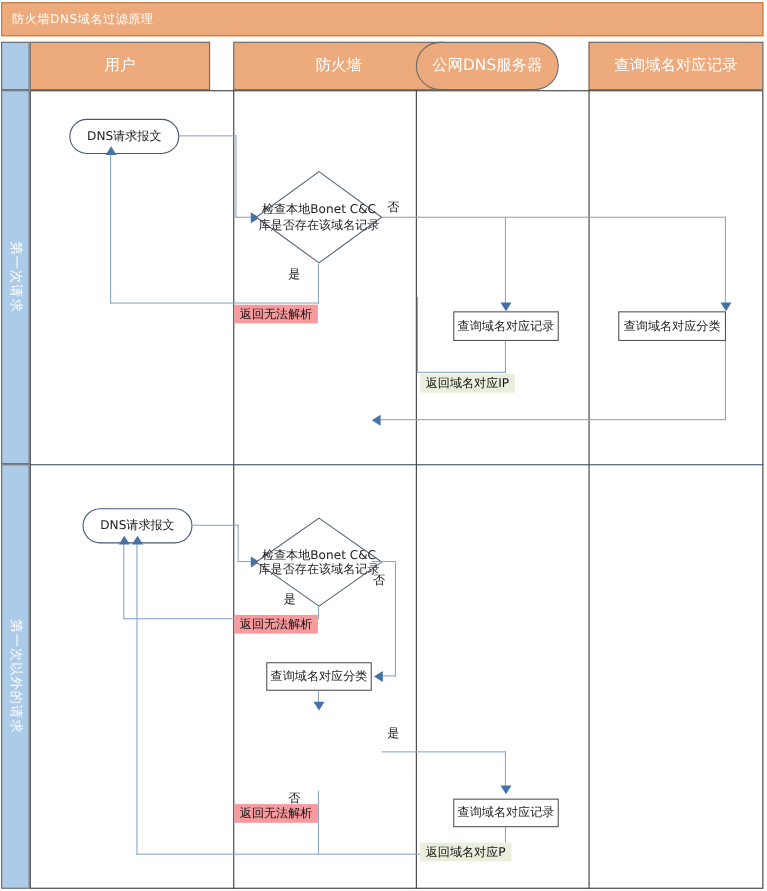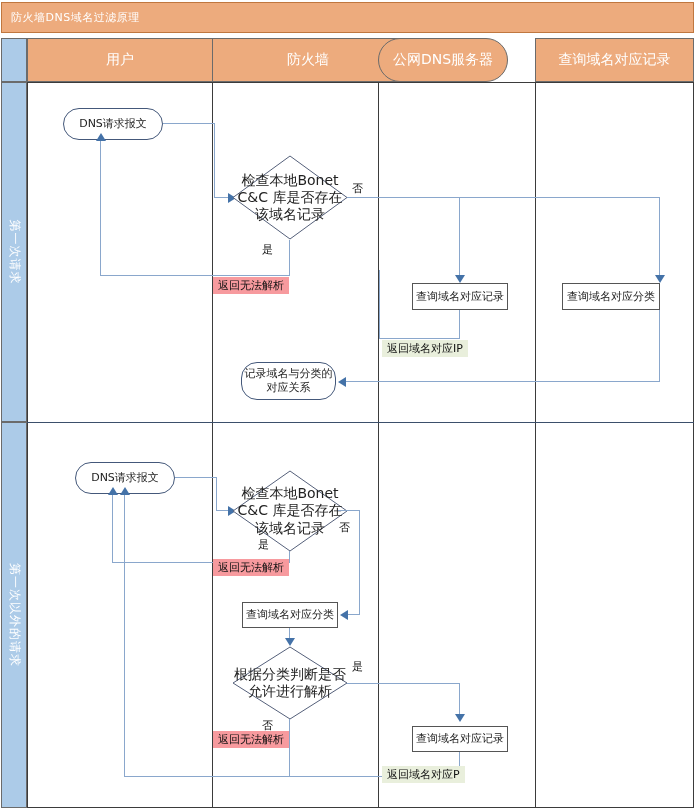--- a/index.html
+++ b/index.html
@@ -38,21 +38,21 @@
     align-items:center;justify-content:center;text-align:center;
     font-size:11px;color:#222;line-height:1.25;background:#fff;}
   .term{border:1px solid #44587a;border-radius:16px;}
   .proc{border:1.5px solid #555;}
 
   
   .diamond{position:absolute;}
   .diamond svg{position:absolute;left:0;top:0;}
   .diamond .dlabel{position:absolute;left:0;top:0;width:100%;height:100%;
     display:flex;align-items:center;justify-content:flex-start;text-align:center;
-    font-size:14px;color:#222;line-height:1.22;pointer-events:none;}
+    font-size:11px;color:#222;line-height:1.22;pointer-events:none;}
 
   
   .ln{position:absolute;background:#8aa7cc;}
   .lnh{height:1.4px;}
   .lnv{width:1.4px;}
 
   .arrow{position:absolute;width:0;height:0;}
   .arr-down{border-left:5px solid transparent;border-right:5px solid transparent;border-top:8px solid #4472a8;}
   .arr-up{border-left:5px solid transparent;border-right:5px solid transparent;border-bottom:8px solid #4472a8;}
   .arr-right{border-top:5px solid transparent;border-bottom:5px solid transparent;border-left:8px solid #4472a8;}
@@ -68,21 +68,21 @@
 </head>
 <body>
 
 <div id="root">
 
   <div class="title-bar">
     <span class="t">防火墙DNS域名过滤原理</span>
   </div>
 
   <div class="hdr-corner"></div>
-  <div class="hdr" style="left:27px;width:186px;">
+  <div class="hdr" style="left:27px;width:164px;">
     <span>用户</span>
   </div>
   <div class="hdr" style="left:212px;width:192px;">
     <span>防火墙</span>
   </div>
   <div class="hdr" style="left:378px;width:130px;border-radius:22px;">
     <span>公网DNS服务器</span>
   </div>
   <div class="hdr" style="left:535px;width:159px;">
     <span>查询域名对应记录</span>
@@ -143,23 +143,20 @@
 
   <div class="ln lnv" style="left:459px;top:310px;height:29px;"></div>
   <div class="ln lnh" style="left:379px;top:338px;width:81px;"></div>
   <div class="ln lnv" style="left:379px;top:270px;height:69px;"></div>
   <span class="tag tag-green" style="left:382px;top:340px;">返回域名对应IP</span>
 
   <div class="ln lnv" style="left:659px;top:310px;height:72px;"></div>
   <div class="ln lnh" style="left:346px;top:381px;width:314px;"></div>
   <div class="arrow arr-left" style="left:338px;top:377px;"></div>
 
-  <div class="node term" style="left:241px;top:362px;width:95px;height:38px;">
-    <span>记录域名与分类的对应关系</span>
-  </div>
 
   <div class="node term" style="left:75px;top:462px;width:100px;height:32px;">
     <span>DNS请求报文</span>
   </div>
 
   <div class="ln lnh" style="left:175px;top:477px;width:42px;"></div>
   <div class="ln lnv" style="left:216px;top:477px;height:34px;"></div>
   <div class="ln lnh" style="left:216px;top:510px;width:16px;"></div>
   <div class="arrow arr-right" style="left:228px;top:506px;"></div>
 
@@ -186,28 +183,20 @@
 
   <span class="tag tag-red" style="left:213px;top:559px;">返回无法解析</span>
 
   <div class="node proc" style="left:242px;top:602px;width:96px;height:26px;">
     <span>查询域名对应分类</span>
   </div>
 
   <div class="ln lnv" style="left:289px;top:628px;height:12px;"></div>
   <div class="arrow arr-down" style="left:285px;top:638px;"></div>
 
-  <div class="diamond" style="left:232px;top:646px;width:116px;height:74px;">
-    <svg width="116" height="74" viewBox="0 0 116 74">
-      <polygon points="58,1 115,37 58,73 1,37" fill="#ffffff" stroke="#55607a" stroke-width="1"></polygon>
-    </svg>
-    <div class="dlabel">
-        <span>根据分类判断是否允许进行解析</span>
-      </div>
-  </div>
 
   <span class="elabel" style="left:352px;top:659px;">是</span>
   <div class="ln lnh" style="left:347px;top:683px;width:113px;"></div>
   <div class="ln lnv" style="left:459px;top:683px;height:33px;"></div>
   <div class="arrow arr-down" style="left:455px;top:714px;"></div>
 
   <div class="node proc" style="left:412px;top:726px;width:96px;height:26px;">
     <span>查询域名对应记录</span>
   </div>
 

